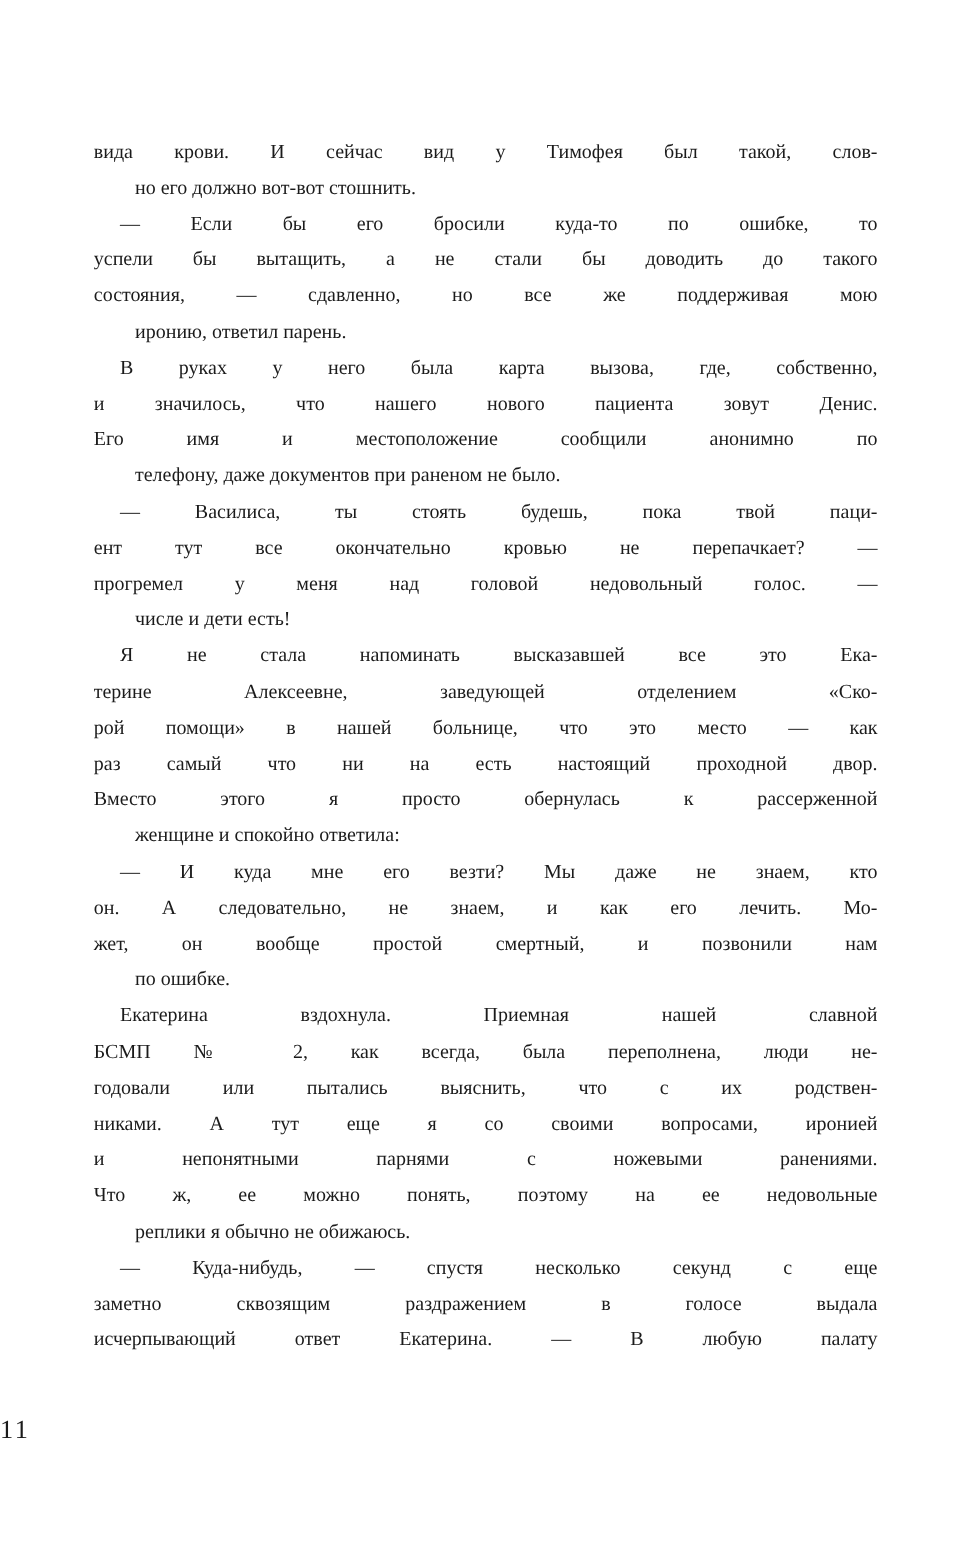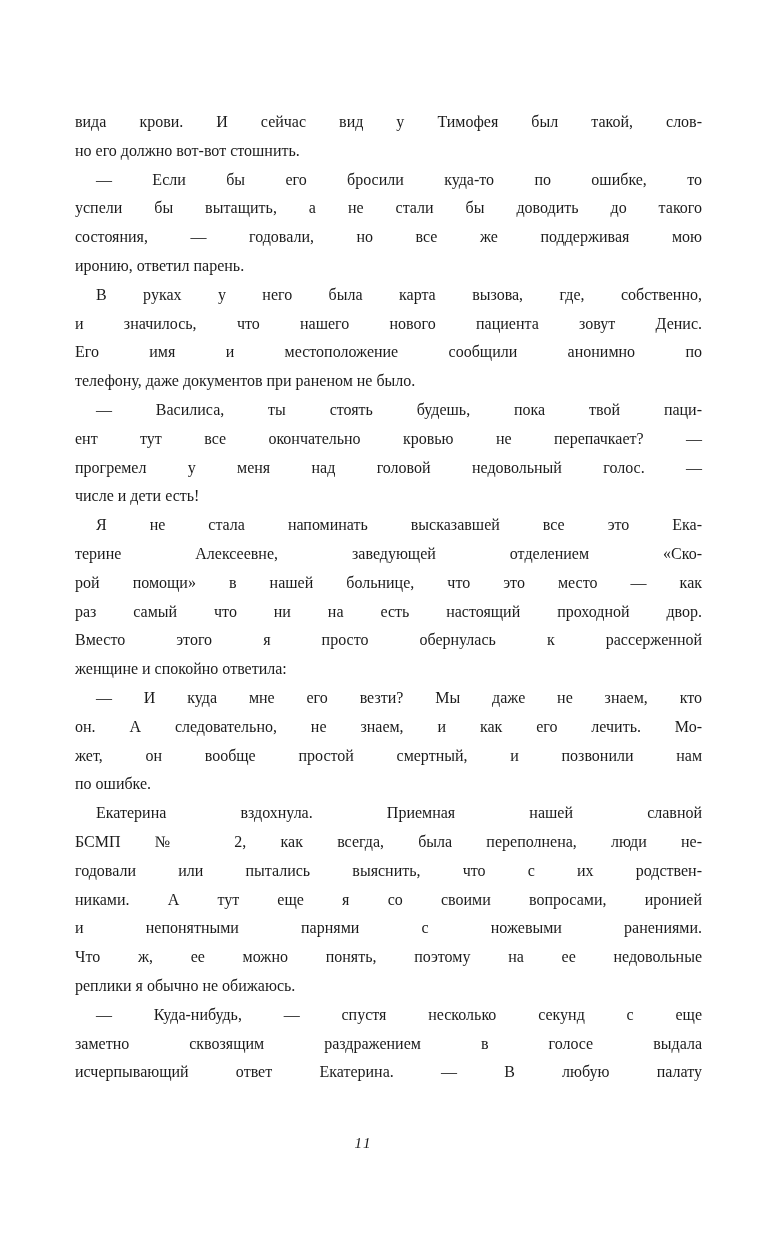--- a/index.html
+++ b/index.html
@@ -25,49 +25,49 @@
     line-height: 28.8px;
   }
   .paragraph { margin: 0; padding: 0; }
   .line {
     text-align: justify;
     text-align-last: justify;
     white-space: normal;
   }
   .line.last {
     text-align-last: left;
+    margin-left: 33px;
   }
   .line.indent {
     padding-left: 21px;
   }
   .page-number {
     position: absolute;
     top: 1129px;
     left: 0;
     width: 727px;
-    text-align: center;
-    font-size: 15px;
+    text-align: left;
+    font-size: 21px;
     line-height: 28.8px;
     letter-spacing: 2px;
-    font-style: italic;
   }
 </style>
 </head>
 <body>
 
 <div class="page">
   <div class="text-block">
       <div class="paragraph">
         <div class="line">вида крови. И сейчас вид у Тимофея был такой, слов-</div>
         <div class="line last">но его должно вот-вот стошнить.</div>
       </div>
       <div class="paragraph">
         <div class="line indent">— Если бы его бросили куда-то по ошибке, то</div>
         <div class="line">успели бы вытащить, а не стали бы доводить до такого</div>
-        <div class="line">состояния, — годовали, но все же поддерживая мою</div>
+        <div class="line">состояния, — сдавленно, но все же поддерживая мою</div>
         <div class="line last">иронию, ответил парень.</div>
       </div>
       <div class="paragraph">
         <div class="line indent">В руках у него была карта вызова, где, собственно,</div>
         <div class="line">и значилось, что нашего нового пациента зовут Денис.</div>
         <div class="line">Его имя и местоположение сообщили анонимно по</div>
         <div class="line last">телефону, даже документов при раненом не было.</div>
       </div>
       <div class="paragraph">
         <div class="line indent">— Василиса, ты стоять будешь, пока твой паци-</div>

